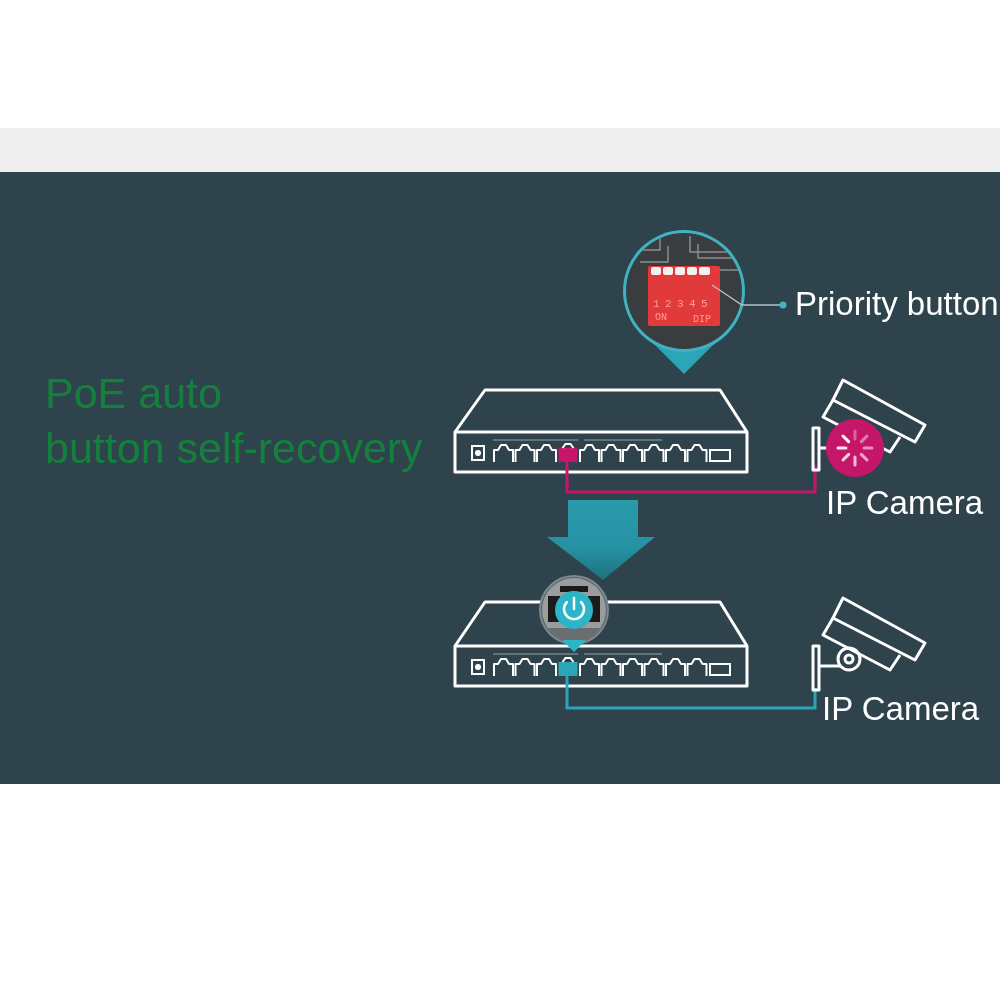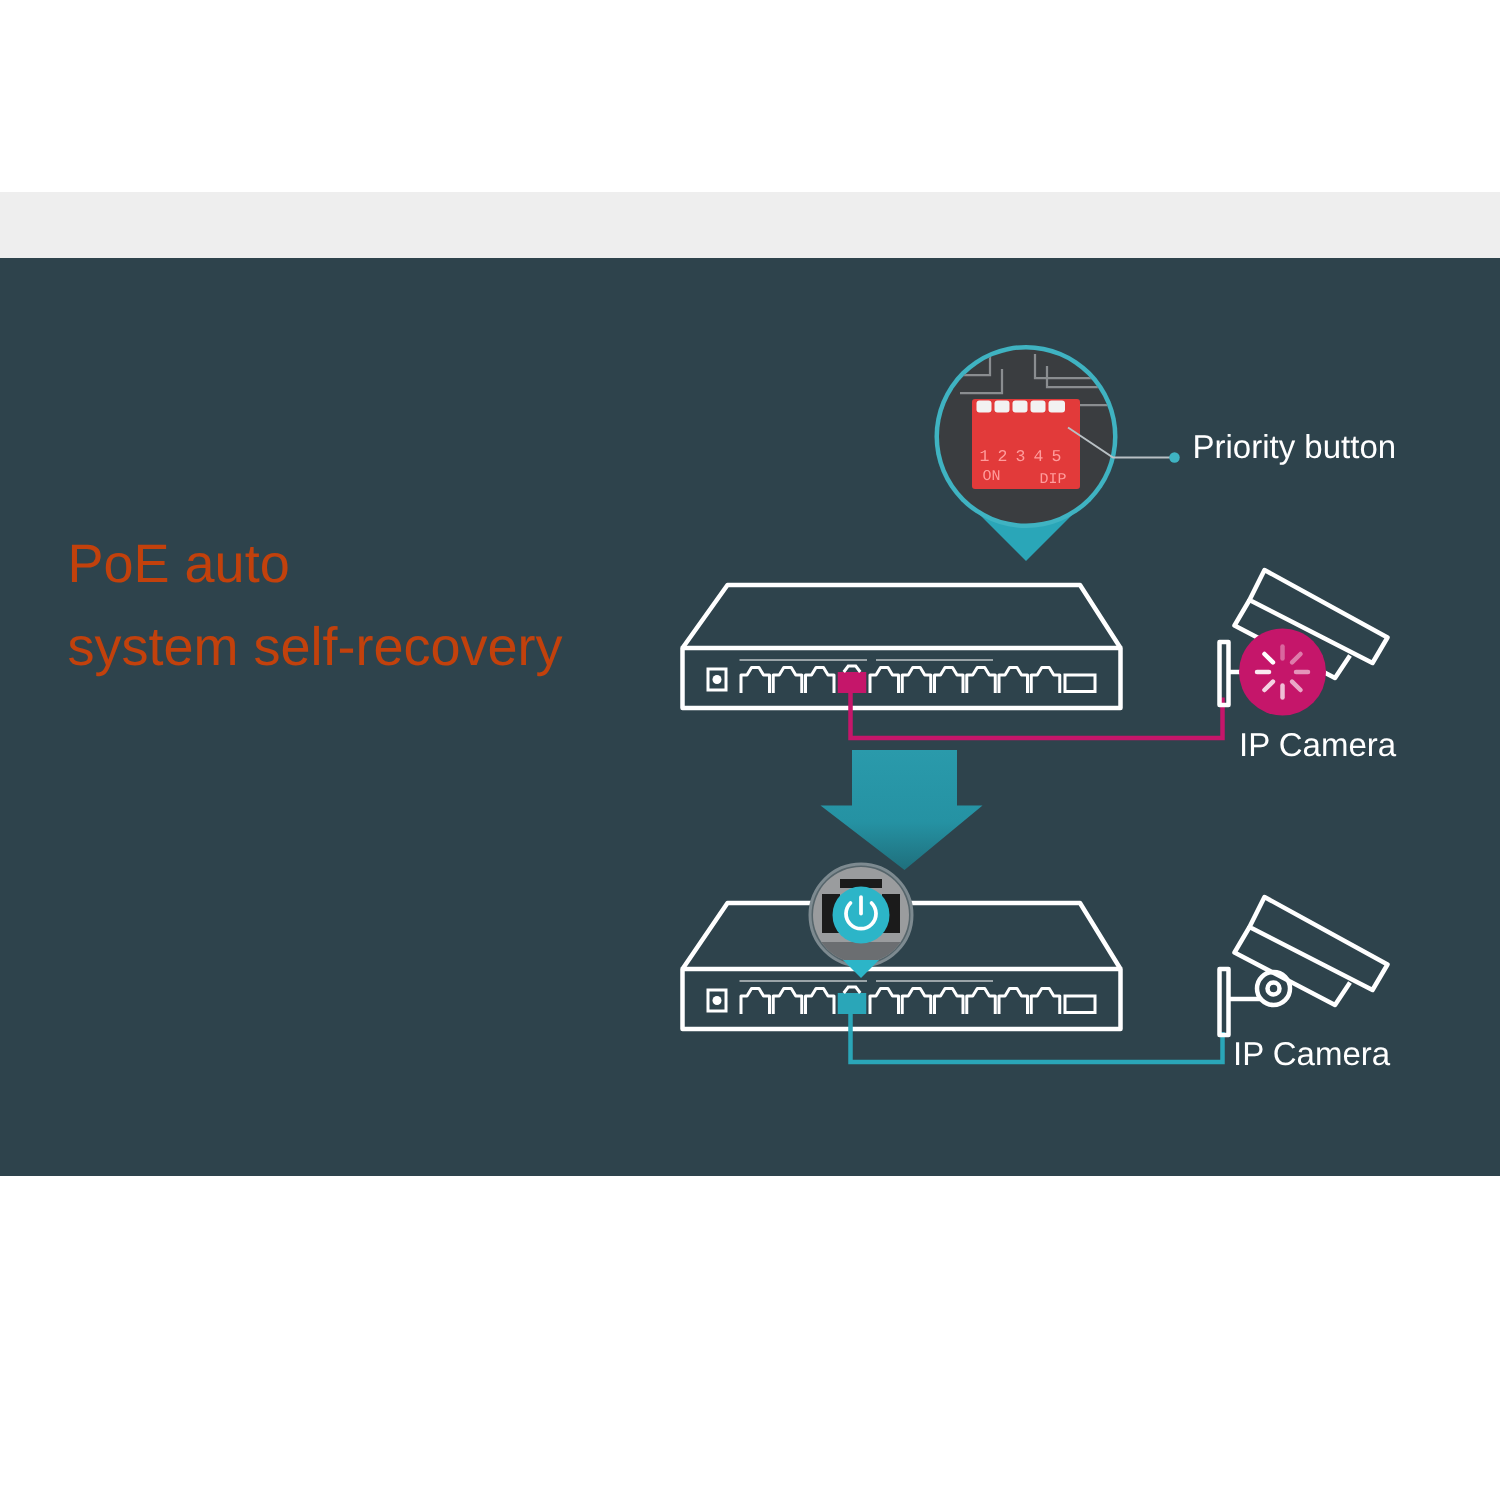--- a/index.html
+++ b/index.html
@@ -1,36 +1,36 @@
 <!DOCTYPE html>
 <html><head>
 <meta charset="utf-8">
 <style>
   html, body { margin: 0; padding: 0; }
   body { width: 1000px; height: 1000px; background: #ffffff; position: relative; overflow: hidden; font-family: "Liberation Sans", sans-serif; }
   .top-white { position: absolute; left: 0; top: 0; width: 1000px; height: 128px; background: #ffffff; }
   .gray-band { position: absolute; left: 0; top: 128px; width: 1000px; height: 44px; background: #eeeeee; border-bottom: 1px solid #8a8f96; }
   .panel { position: absolute; left: 0; top: 172px; width: 1000px; height: 612px; background: #2e434c; }
   .bottom-white { position: absolute; left: 0; top: 784px; width: 1000px; height: 216px; background: #ffffff; }
-  .headline { position: absolute; left: 45px; top: 348px; color: #c2410c; font-size: 36px; line-height: 55px; }
+  .headline { position: absolute; left: 45px; top: 366px; color: #15803d; font-size: 43px; line-height: 55px; }
   .headline div { white-space: nowrap; }
-  .label { position: absolute; color: #ffffff; font-size: 22px; white-space: nowrap; }
+  .label { position: absolute; color: #ffffff; font-size: 33px; white-space: nowrap; }
   svg.diagram { position: absolute; left: 0; top: 0; }
 </style>
 </head>
 <body>
 
 <div class="top-white"></div>
 <div class="gray-band"></div>
 <div class="panel"></div>
 <div class="bottom-white"></div>
 
 <div class="headline">
   <div>PoE auto</div>
-  <div>system self-recovery</div>
+  <div>button self-recovery</div>
 </div>
 
 <svg class="diagram" width="1000" height="1000" viewBox="0 0 1000 1000">
   <defs>
     <linearGradient id="arrowGrad" x1="0" y1="0" x2="0" y2="1">
       <stop offset="0" stop-color="#2a9aab"></stop>
       <stop offset="0.6" stop-color="#2592a3"></stop>
       <stop offset="1" stop-color="#1f6f7c"></stop>
     </linearGradient>
     <clipPath id="calloutClip">

